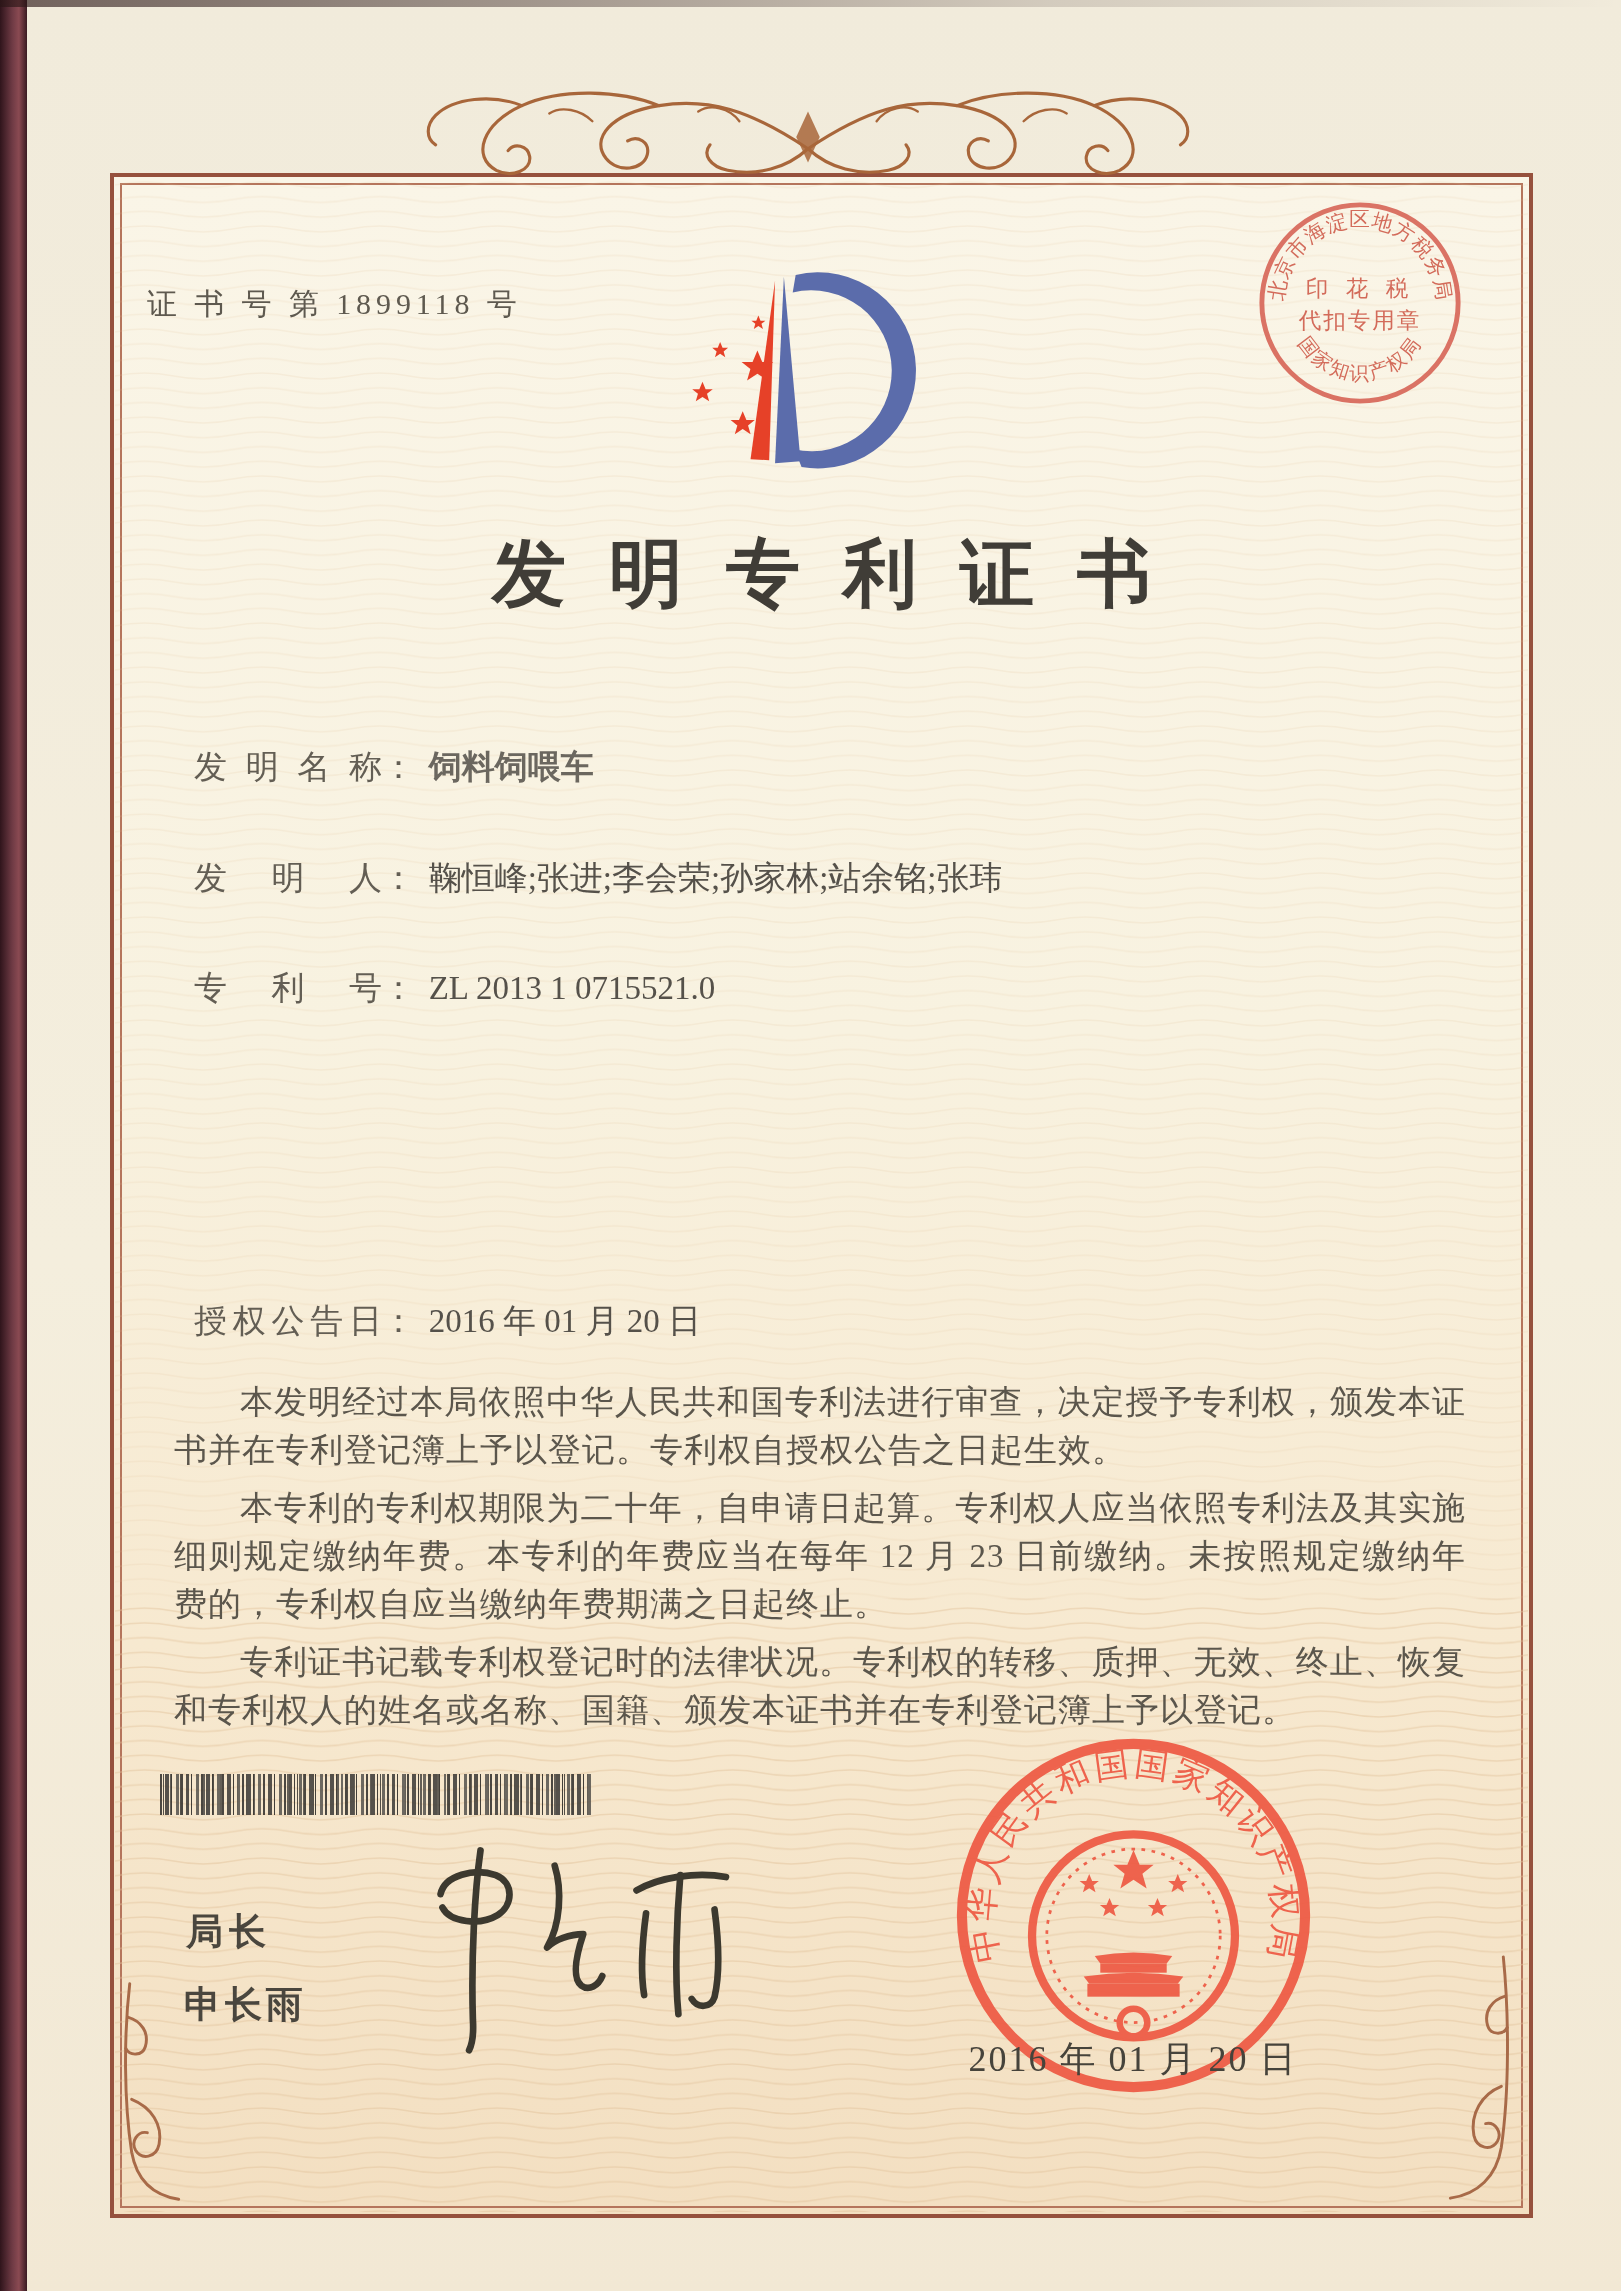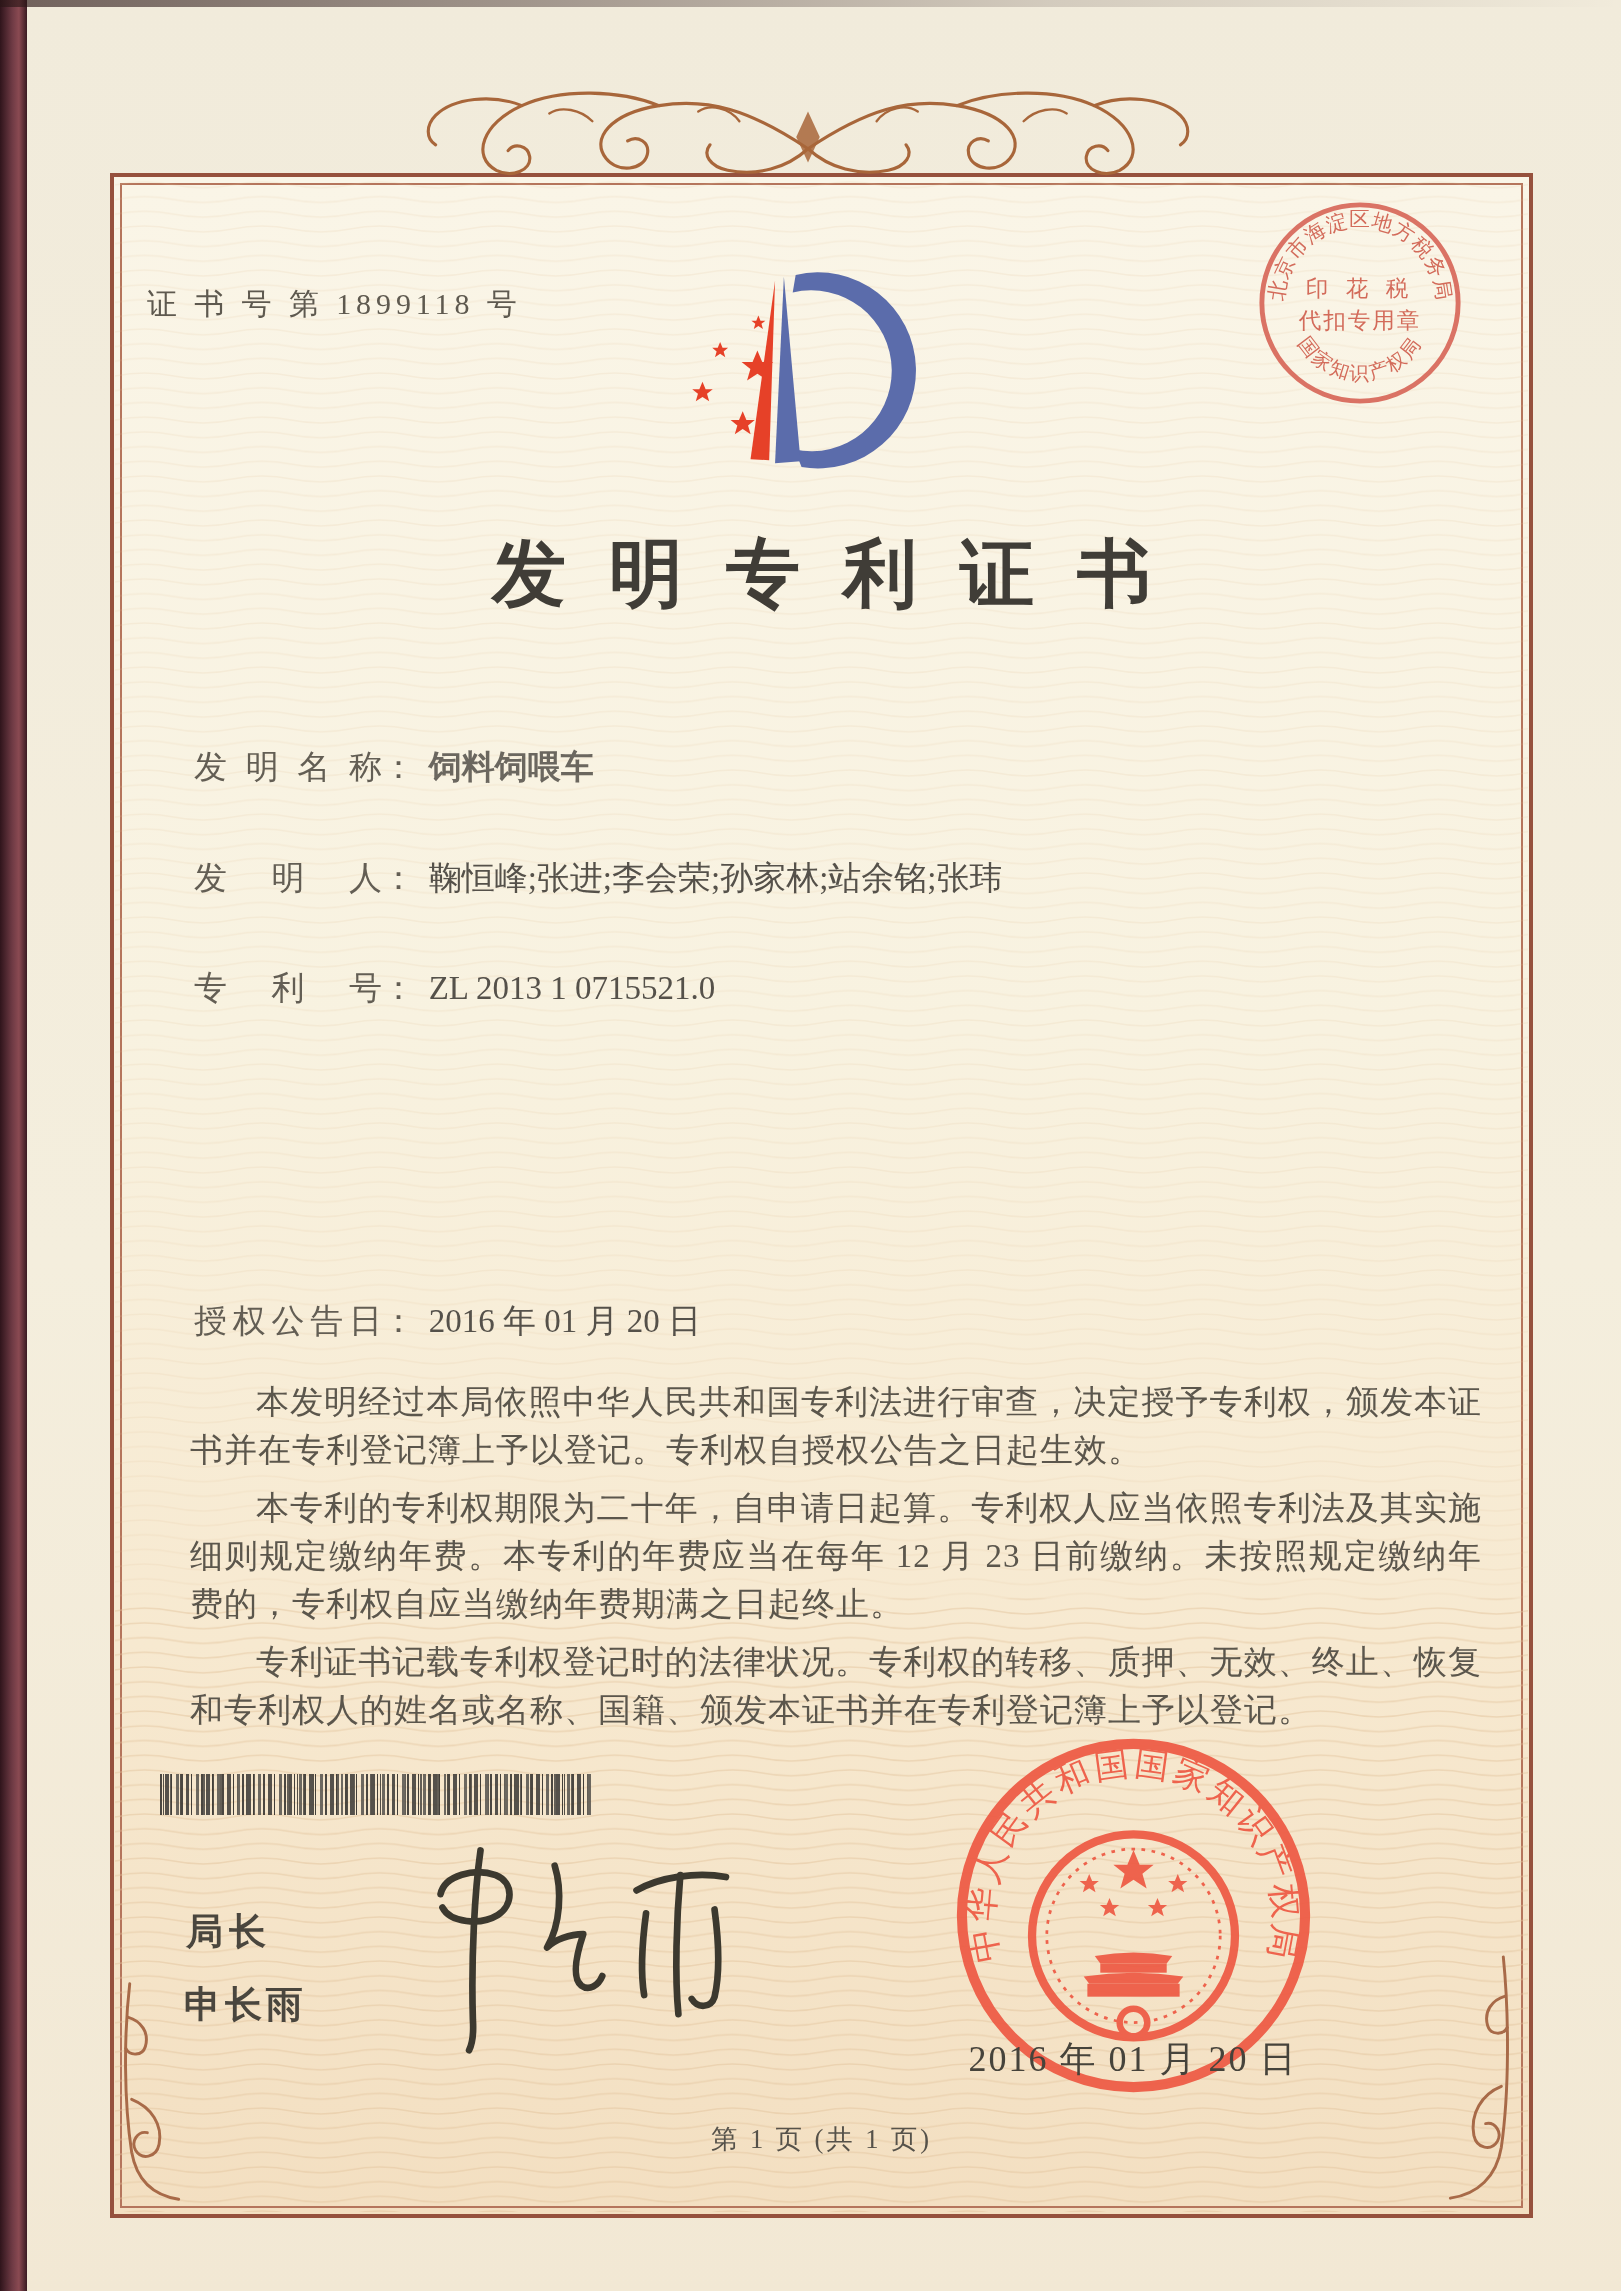--- a/index.html
+++ b/index.html
@@ -20,21 +20,21 @@
   .tax-stamp{position:absolute;left:1255px;top:198px;width:210px;height:210px;opacity:.92;}
   .title{position:absolute;left:110px;top:525px;width:1423px;text-align:center;
         font-size:74px;font-weight:600;letter-spacing:43px;text-indent:43px;color:#403d37;}
   .field{position:absolute;left:194px;font-size:33px;color:#635e54;white-space:nowrap;}
   .field-label{display:inline-block;width:188px;text-align:justify;text-align-last:justify;}
   .field-colon{margin-right:13.7px;}
   .field-value{color:#55514a;}
   .value-bold{font-weight:bold;color:#6b675f;}
   .f1{top:745px;} .f2{top:856px;} .f3{top:966px;} .f4{top:1077px;} .f5{top:1188px;} .f6{top:1299px;}
   .body-text{position:absolute;left:174px;top:1378px;width:1292px;font-size:33px;line-height:48px;
-        color:#5b564c;text-align:justify;letter-spacing:1px;margin-left:16px;}
+        color:#5b564c;text-align:justify;letter-spacing:1px;}
   .body-text p{margin:0 0 9.8px 0;text-indent:2em;}
   .barcode{position:absolute;left:160px;top:1774px;width:433px;height:41px;opacity:.85;
         background-image:
           repeating-linear-gradient(90deg,#2e2c29 0 2px,transparent 2px 4.9px,#3a3835 4.9px 8.8px,transparent 8.8px 10.8px,#242220 10.8px 11.8px,transparent 11.8px 15.7px,#55524d 15.7px 18.6px,transparent 18.6px 20.6px),
           repeating-linear-gradient(90deg,transparent 0 2.9px,#383530 2.9px 3.9px,transparent 3.9px 9.8px,#4a4742 9.8px 11.8px,transparent 11.8px 16.7px);}
   .signoff-title{position:absolute;left:186px;top:1907px;font-family:"Liberation Sans","DejaVu Sans",sans-serif;
         font-size:37px;font-weight:bold;color:#4a463e;letter-spacing:5.9px;}
   .signoff-name{position:absolute;left:184px;top:1980px;font-family:"Liberation Sans","DejaVu Sans",sans-serif;
         font-size:37px;font-weight:bold;color:#4a463e;letter-spacing:3.9px;}
   .signature{position:absolute;left:412px;top:1825px;width:333px;height:245px;}
@@ -176,21 +176,20 @@
       <path d="M158 244 Q200 236 242 244 L236 252 H164 Z"></path>
       <rect x="164" y="252" width="72" height="10"></rect>
       <path d="M146 266 Q200 258 254 266 L248 274 H152 Z"></path>
       <rect x="150" y="274" width="100" height="14"></rect>
       <circle cx="200" cy="316" r="15" fill="none" stroke="#ee5a44" stroke-width="7"></circle>
     </g>
   </svg>
 
   <div class="seal-date">2016 年 01 月 20 日</div>
 
-  <div class="footer">第 1 页 (共 1 页)</div>
 
   <svg class="flourish-left" viewBox="0 0 100 238">
     <g fill="none" stroke="#a86a48" stroke-width="3" stroke-linecap="round">
       <path d="M16 8 C10 60 10 128 18 180 C23 208 40 224 66 228"></path>
       <path d="M18 126 C38 134 50 152 46 172 C43 186 28 188 22 178 C17 169 24 158 34 160"></path>
       <path d="M14 42 C28 46 36 58 32 72 C29 82 16 82 12 74"></path>
     </g>
   </svg>
   <svg class="flourish-right" viewBox="0 0 104 268">
     <g fill="none" stroke="#a86a48" stroke-width="3" stroke-linecap="round" transform="translate(104,0) scale(-1,1)">

